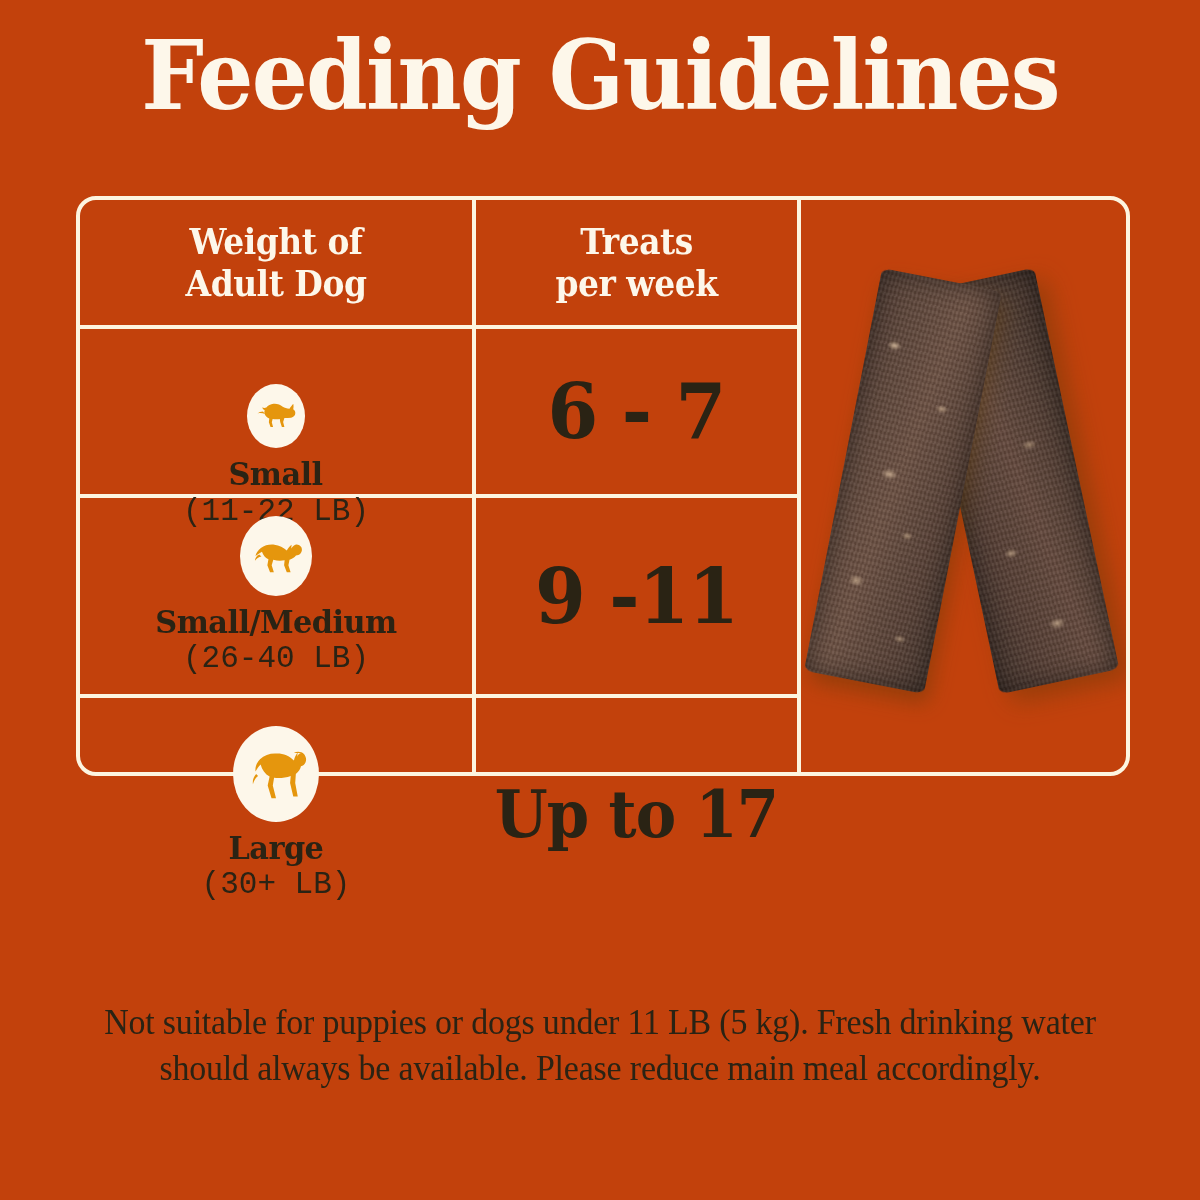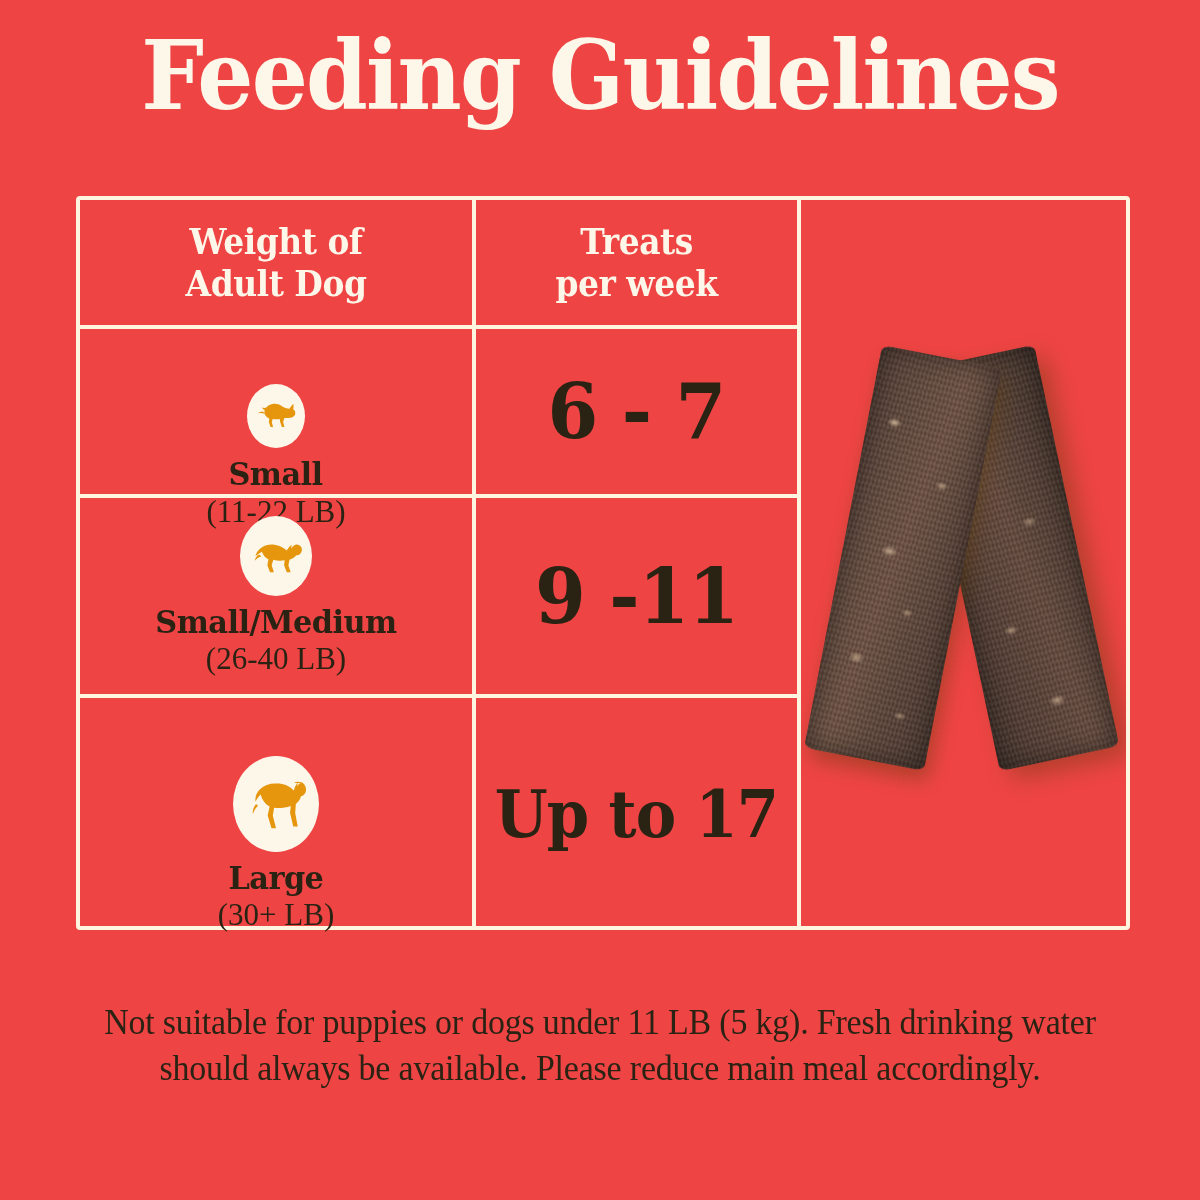--- a/index.html
+++ b/index.html
@@ -12,21 +12,21 @@
 
   body {
     background: #e5960d;
     font-family: "Liberation Serif", serif;
     position: relative;
   }
 
   #root {
     position: absolute;
     inset: 0;
-    background: #ef4444;
+    background: #c2410c;
   }
 
   
   .title {
     position: absolute;
     top: 28px;
     left: 0;
     width: 1200px;
     text-align: center;
     color: #fdf7ea;
@@ -39,23 +39,23 @@
     transform-origin: center top;
     white-space: nowrap;
   }
 
   
   .table {
     position: absolute;
     left: 76px;
     top: 196px;
     width: 1054px;
-    height: 734px;
+    height: 580px;
     border: 4px solid #fdf5e0;
-    border-radius: 4px;
+    border-radius: 20px;
   }
 
   
   .vdiv {
     position: absolute;
     top: 0;
     bottom: 0;
     width: 4px;
     background: #fdf5e0;
   }
@@ -99,21 +99,21 @@
     position: absolute;
     left: 0;
     width: 392px;
     display: flex;
     flex-direction: column;
     align-items: center;
     justify-content: center;
   }
   .wcell.w1 { top: 129px; height: 165px; margin-top: 45px; }
   .wcell.w2 { top: 298px; height: 196px; }
-  .wcell.w3 { top: 498px; height: 232px; margin-top: 30px; }
+  .wcell.w3 { top: 498px; height: 232px; }
 
   .icon-oval {
     background: #fdf7ea;
     border-radius: 50%;
     display: flex;
     align-items: center;
     justify-content: center;
   }
   .icon-oval.sz-s { width: 58px; height: 64px; }
   .icon-oval.sz-m { width: 72px; height: 80px; }
@@ -127,21 +127,21 @@
     font-weight: bold;
     font-size: 32px;
     line-height: 1.05;
     letter-spacing: -0.6px;
     transform: scaleX(0.95);
     margin-top: 10px;
     white-space: nowrap;
   }
   .size-range {
     color: #2a2314;
-    font-family: Liberation Serif, serif;
+    font-family: Liberation Mono, monospace;
     font-weight: normal;
     font-size: 31px;
     line-height: 1.1;
     margin-top: 3px;
     white-space: nowrap;
   }
 
   
   .tcell {
     position: absolute;

